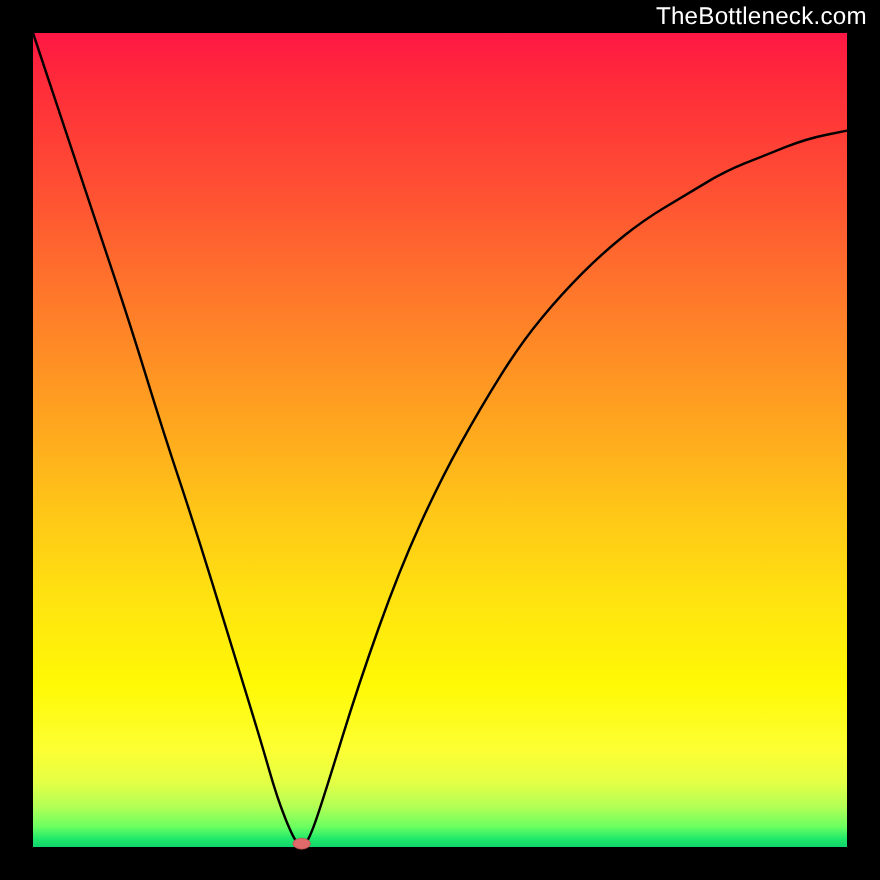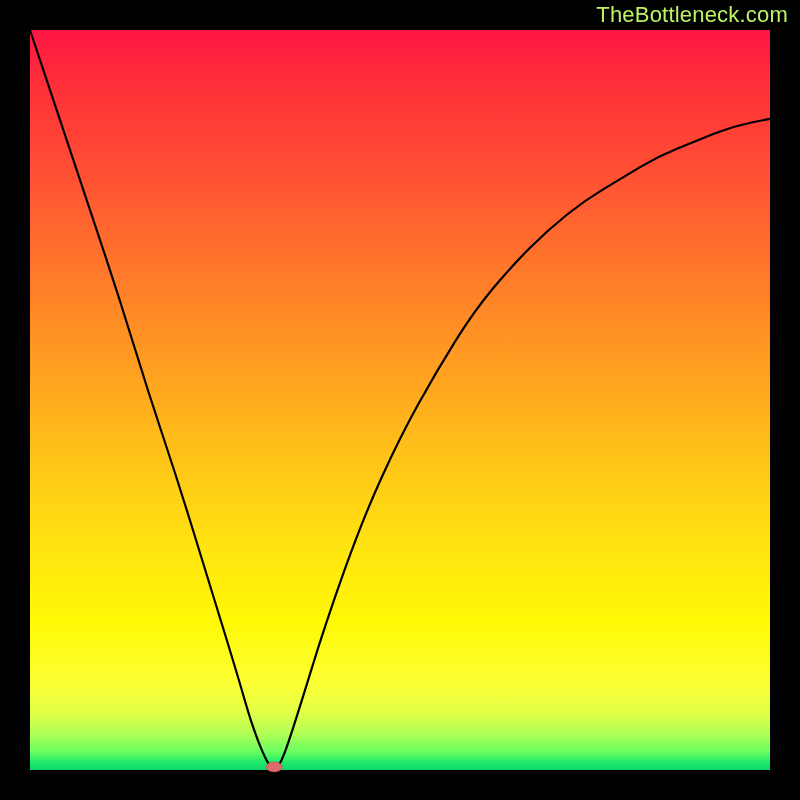--- a/index.html
+++ b/index.html
@@ -48,21 +48,21 @@
     width: 100%;
     height: 100%;
     overflow: visible;
   }
   .watermark {
     position: absolute;
     top: 2px;
     right: 12px;
     font-size: 22px;
     font-weight: 400;
-    color: #bef264;
+    color: #ffffff;
     letter-spacing: 0.2px;
     user-select: none;
   }
 </style>
 </head>
 <body>
 
 <div class="frame">
 
   <div class="watermark">TheBottleneck.com</div>

